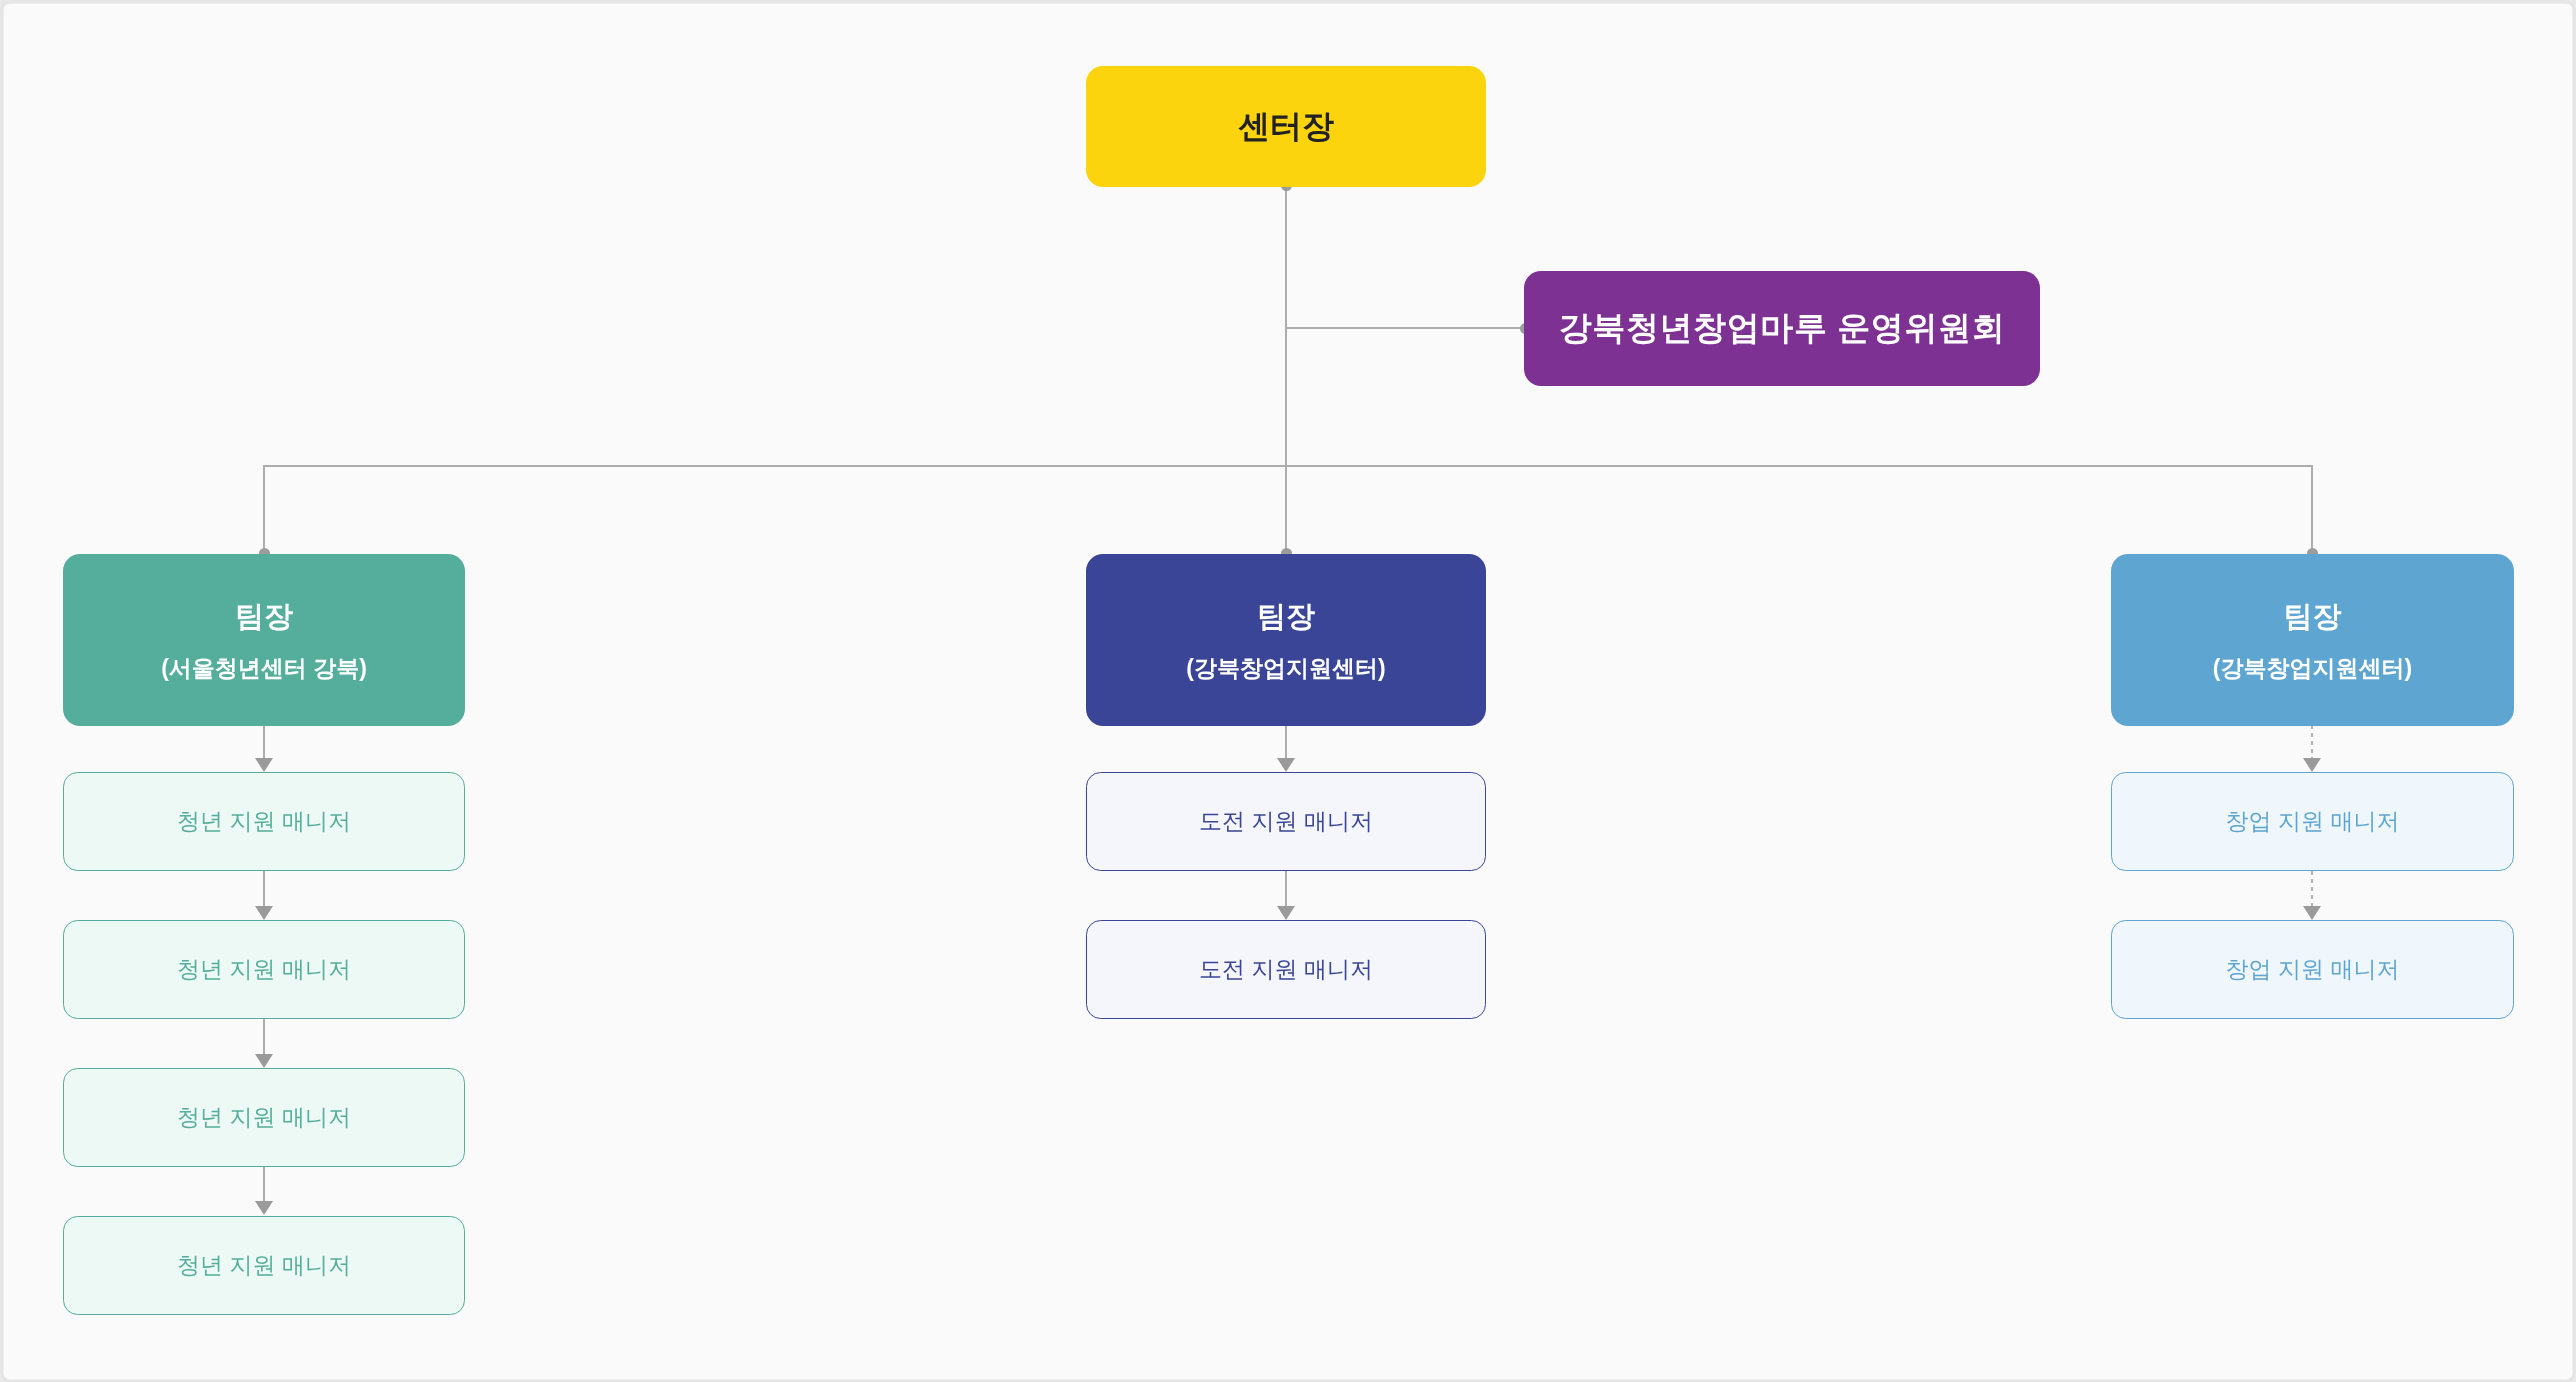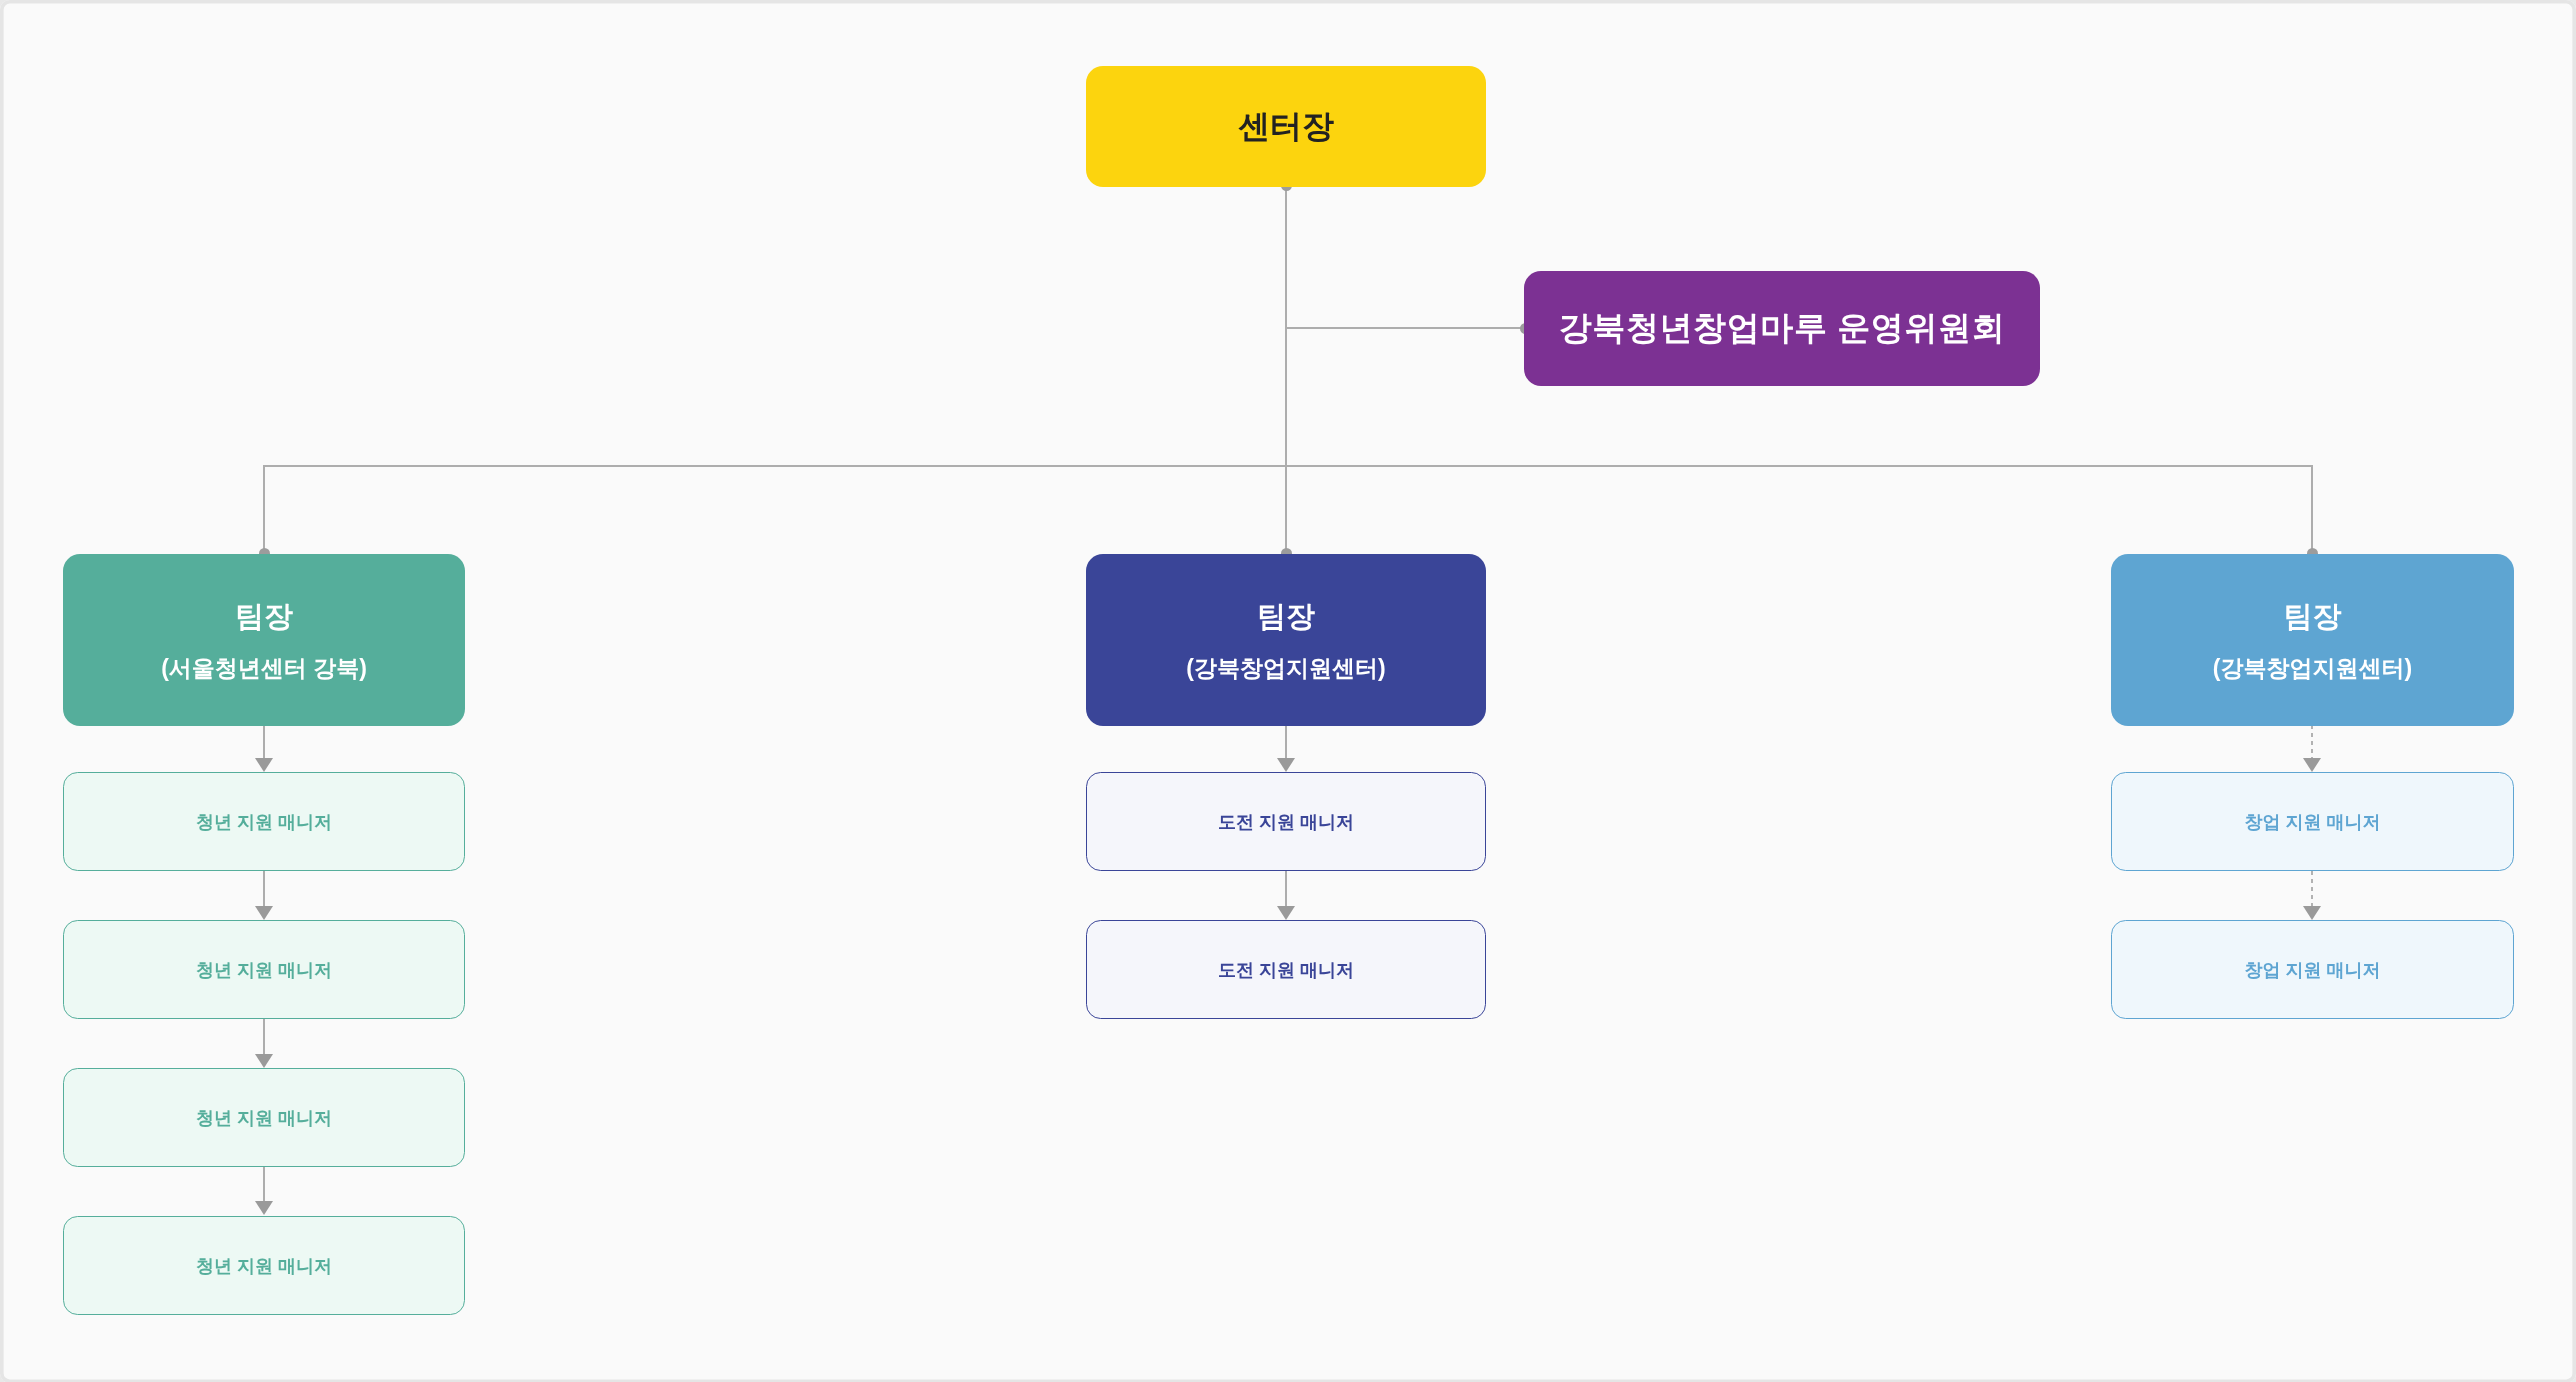--- a/index.html
+++ b/index.html
@@ -53,21 +53,21 @@
   }
   .node-team{
     color:#FFFFFF;
     font-weight:700;
     gap:16px;
   }
   .node-team .t-title{font-size:29px;}
   .node-team .t-subtitle{font-size:23px;}
   .node-manager{
     border-radius:14.6px;
-    font-size:18px;font-weight:700;
+    font-size:23px;font-weight:400;
     border:1.8px solid;
   }
   .team1 .node-team{background:var(--team1-accent);}
   .team2 .node-team{background:var(--team2-accent);}
   .team3 .node-team{background:var(--team3-accent);}
   .team1 .node-manager{background:var(--team1-tint);border-color:var(--team1-accent);color:var(--team1-accent);}
   .team2 .node-manager{background:var(--team2-tint);border-color:var(--team2-accent);color:var(--team2-accent);}
   .team3 .node-manager{background:var(--team3-tint);border-color:var(--team3-accent);color:var(--team3-accent);}
   .line{position:absolute;background:var(--connector);}
   .line-dashed{

